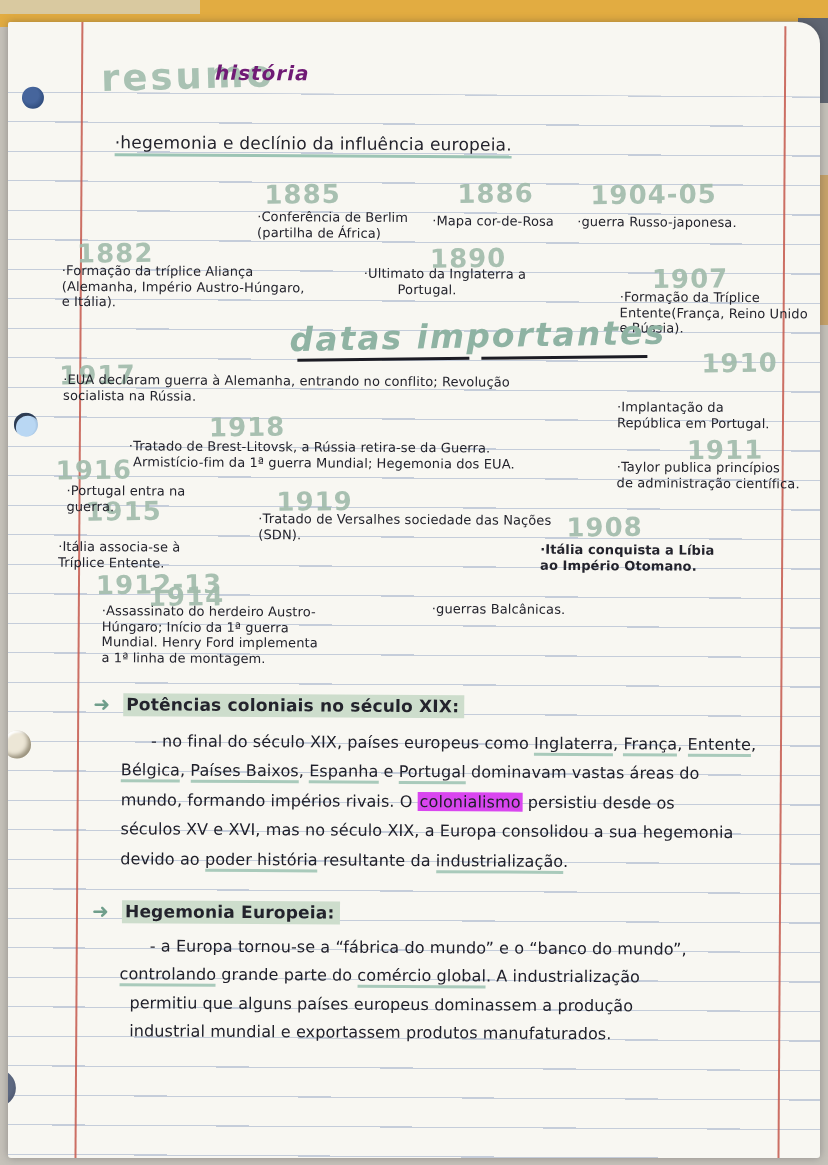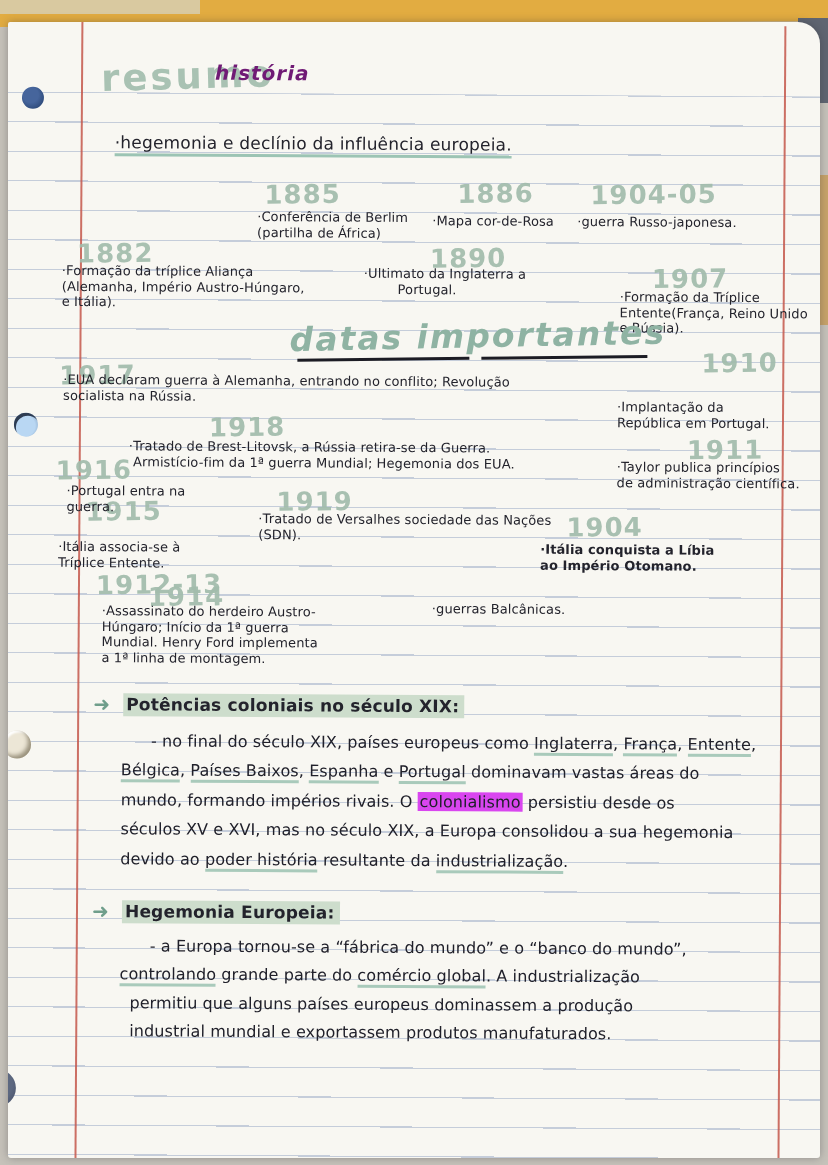--- a/index.html
+++ b/index.html
@@ -75,21 +75,21 @@
     <div class="yr" style="left:75px;top:240px;">1882</div>
     <div class="yr" style="left:428px;top:243px;">1890</div>
     <div class="yr" style="left:650px;top:262px;">1907</div>
     <div class="yr" style="left:58px;top:346px;margin-top:16px;">1917</div>
     <div class="yr" style="left:700px;top:346px;">1910</div>
     <div class="yr" style="left:208px;top:413px;">1918</div>
     <div class="yr" style="left:686px;top:433px;">1911</div>
     <div class="yr" style="left:55px;top:457px;">1916</div>
     <div class="yr" style="left:240px;top:487px;margin-left:36px;">1919</div>
     <div class="yr" style="left:85px;top:498px;">1915</div>
-    <div class="yr" style="left:566px;top:511px;">1904</div>
+    <div class="yr" style="left:566px;top:511px;">1908</div>
     <div class="yr" style="left:96px;top:571px;">1912-13</div>
     <div class="yr" style="left:148px;top:583px;">1914</div>
 
     <div class="note" style="left:255px;top:210px;">·Conferência de Berlim
 (partilha de África)</div>
     <div class="note" style="left:430px;top:213px;">·Mapa cor-de-Rosa</div>
     <div class="note" style="left:568px;top:213px;margin-left:7px;">·guerra Russo-japonesa.</div>
     <div class="note" style="left:60px;top:265px;">·Formação da tríplice Aliança
 (Alemanha, Império Austro-Húngaro,
 e Itália).</div>

